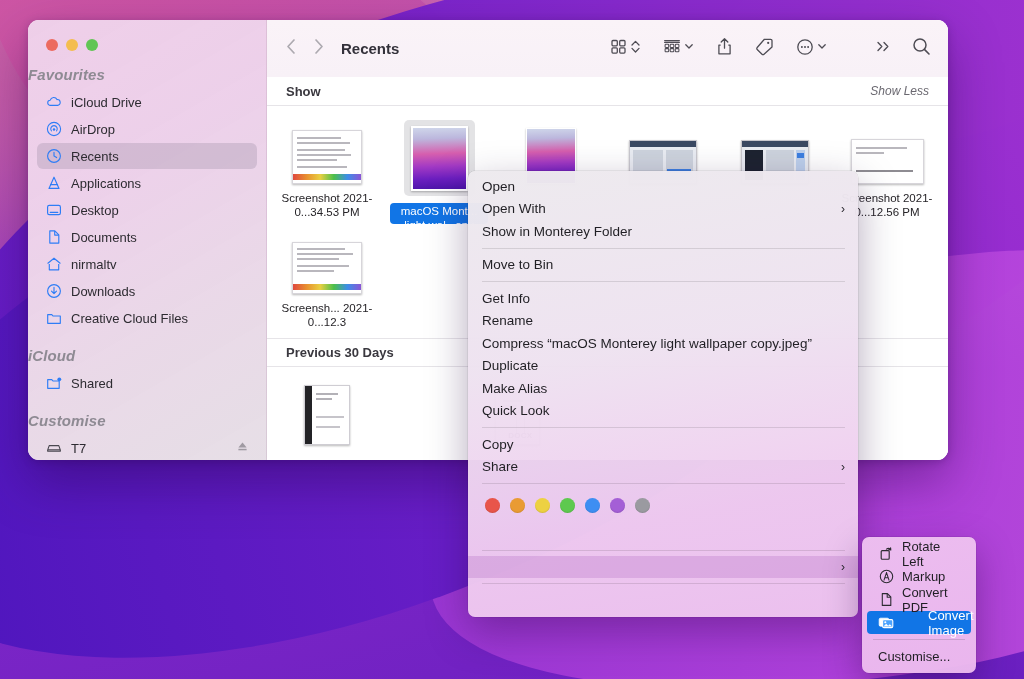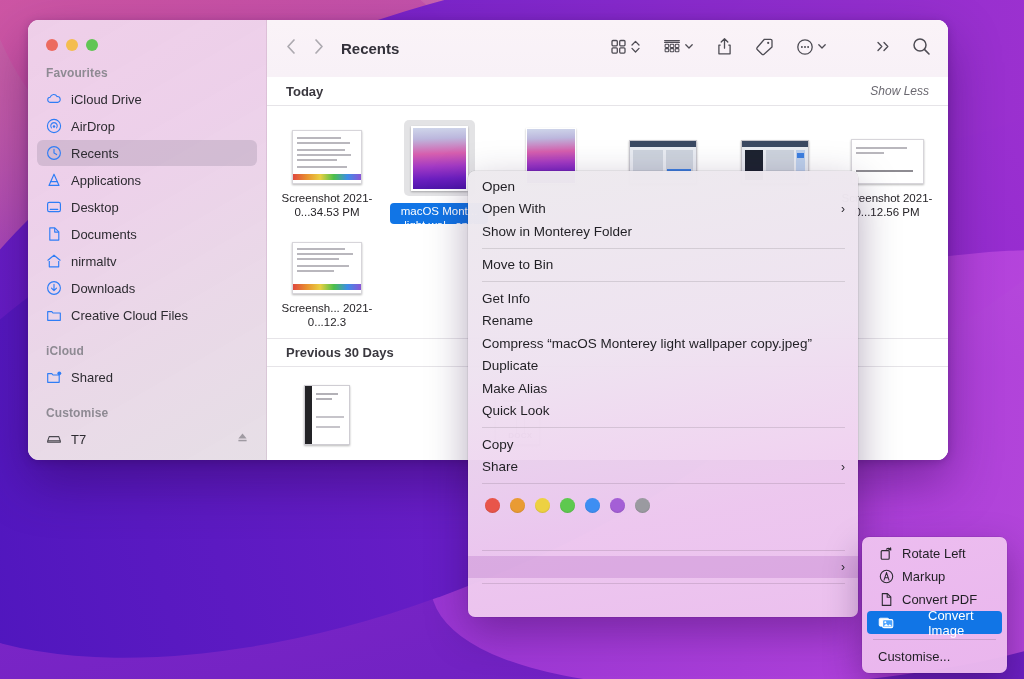--- a/index.html
+++ b/index.html
@@ -77,22 +77,22 @@
     position:relative;
     border-right:1px solid rgba(0,0,0,.07);
   }
   .traffic { display:flex; gap:8px; padding:19px 0 0 18px; }
   .tl { width:12px; height:12px; border-radius:50%; }
   .tl.r { background:#ec6a5f; }
   .tl.y { background:#f4bd4f; }
   .tl.g { background:#61c554; }
 
   .sb-group-title {
-    font-size:12px; font-weight:700; color:#8e8a93;
-    padding:15px 0 5px 18px; letter-spacing:.1px;
+    font-size:15px; font-weight:700; color:#8e8a93;
+    padding:15px 0 5px 0; letter-spacing:.1px;font-style:italic;
   }
   .sb-item {
     display:flex; align-items:center; gap:9px;
     height:26px; margin:1px 9px; padding:0 8px;
     border-radius:6px;
     font-size:13px; color:#2d2b31;
     cursor:default;
     position:relative;
   }
   .sb-item.active { background:rgba(120,110,130,.22); }
@@ -181,21 +181,21 @@
     padding:0 13px 0 14px; cursor:default; position:relative;
   }
   .mi .arrow { margin-left:auto; color:#2b2930; font-size:12px; line-height:1; }
   .mi.highlight { background:rgba(178,108,196,.30); }
   .msep { height:1px; background:rgba(0,0,0,.11); margin:5px 13px 5px 14px; }
   .tagrow { display:flex; gap:10px; padding:9px 0 9px 17px; }
   .tagdot { width:15px; height:15px; border-radius:50%; cursor:default; box-shadow:inset 0 -1px 1px rgba(0,0,0,.10); }
 
   
   #submenu {
-    position:absolute; left:862px; top:537px; width:145px;
+    position:absolute; left:862px; top:537px; width:114px;
     border-radius:7px;
     background:linear-gradient(165deg, rgba(238,193,240,.97) 0%, rgba(236,186,238,.96) 100%);
     box-shadow:0 14px 36px rgba(35,0,60,.36), 0 0 0 .5px rgba(0,0,0,.12);
     padding:5px 0 5px 0;
     font-size:13px; color:#201f24;
     overflow:hidden;
   }
   .smi {
     height:23px; display:flex; align-items:center; gap:8px;
     padding:0 8px 0 11px; margin:0 5px; border-radius:4px;
@@ -449,21 +449,21 @@
         <span>
           <svg width="19" height="19" viewBox="0 0 19 19">
               <circle cx="8" cy="8" r="6" fill="none" stroke="#4e4c54" stroke-width="1.5"></circle>
               <path d="M12.4 12.4 17 17" stroke="#4e4c54" stroke-width="1.6" stroke-linecap="round"></path>
             </svg>
         </span>
       </div>
     </div>
 
     <div class="section-head">
-      <span>Today</span>
+      <span>Show</span>
       <span class="show-less">Show Less</span>
     </div>
 
     <div class="icon-grid">
       <div class="file-cell">
         <div class="thumb-wrap">
           <div class="thumb th-doc" style="width:70px;height:54px;">
             <div class="ln" style="top:6px;width:64%"></div>
               <div class="ln" style="top:11px;width:78%"></div>
             <div class="ln" style="top:18px;width:70%"></div>

